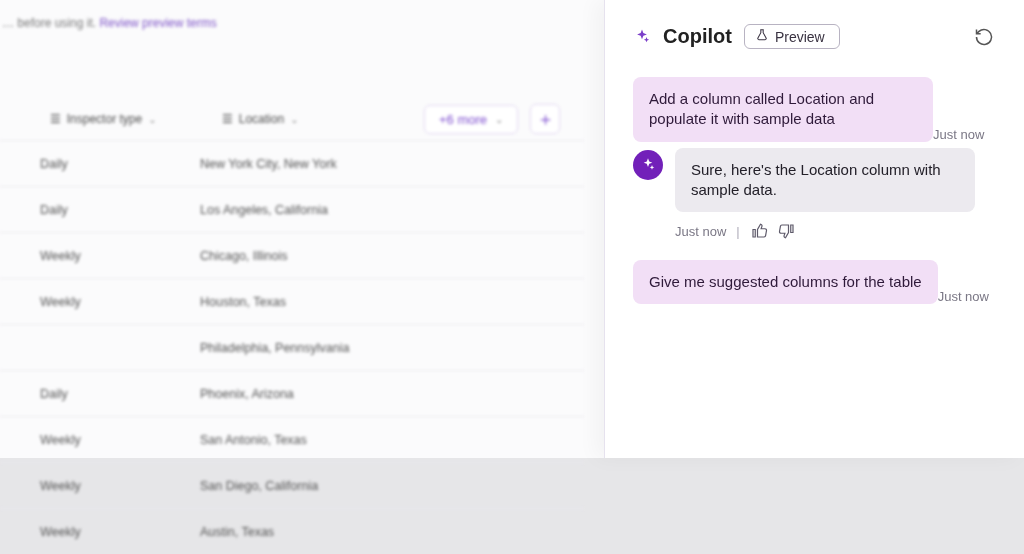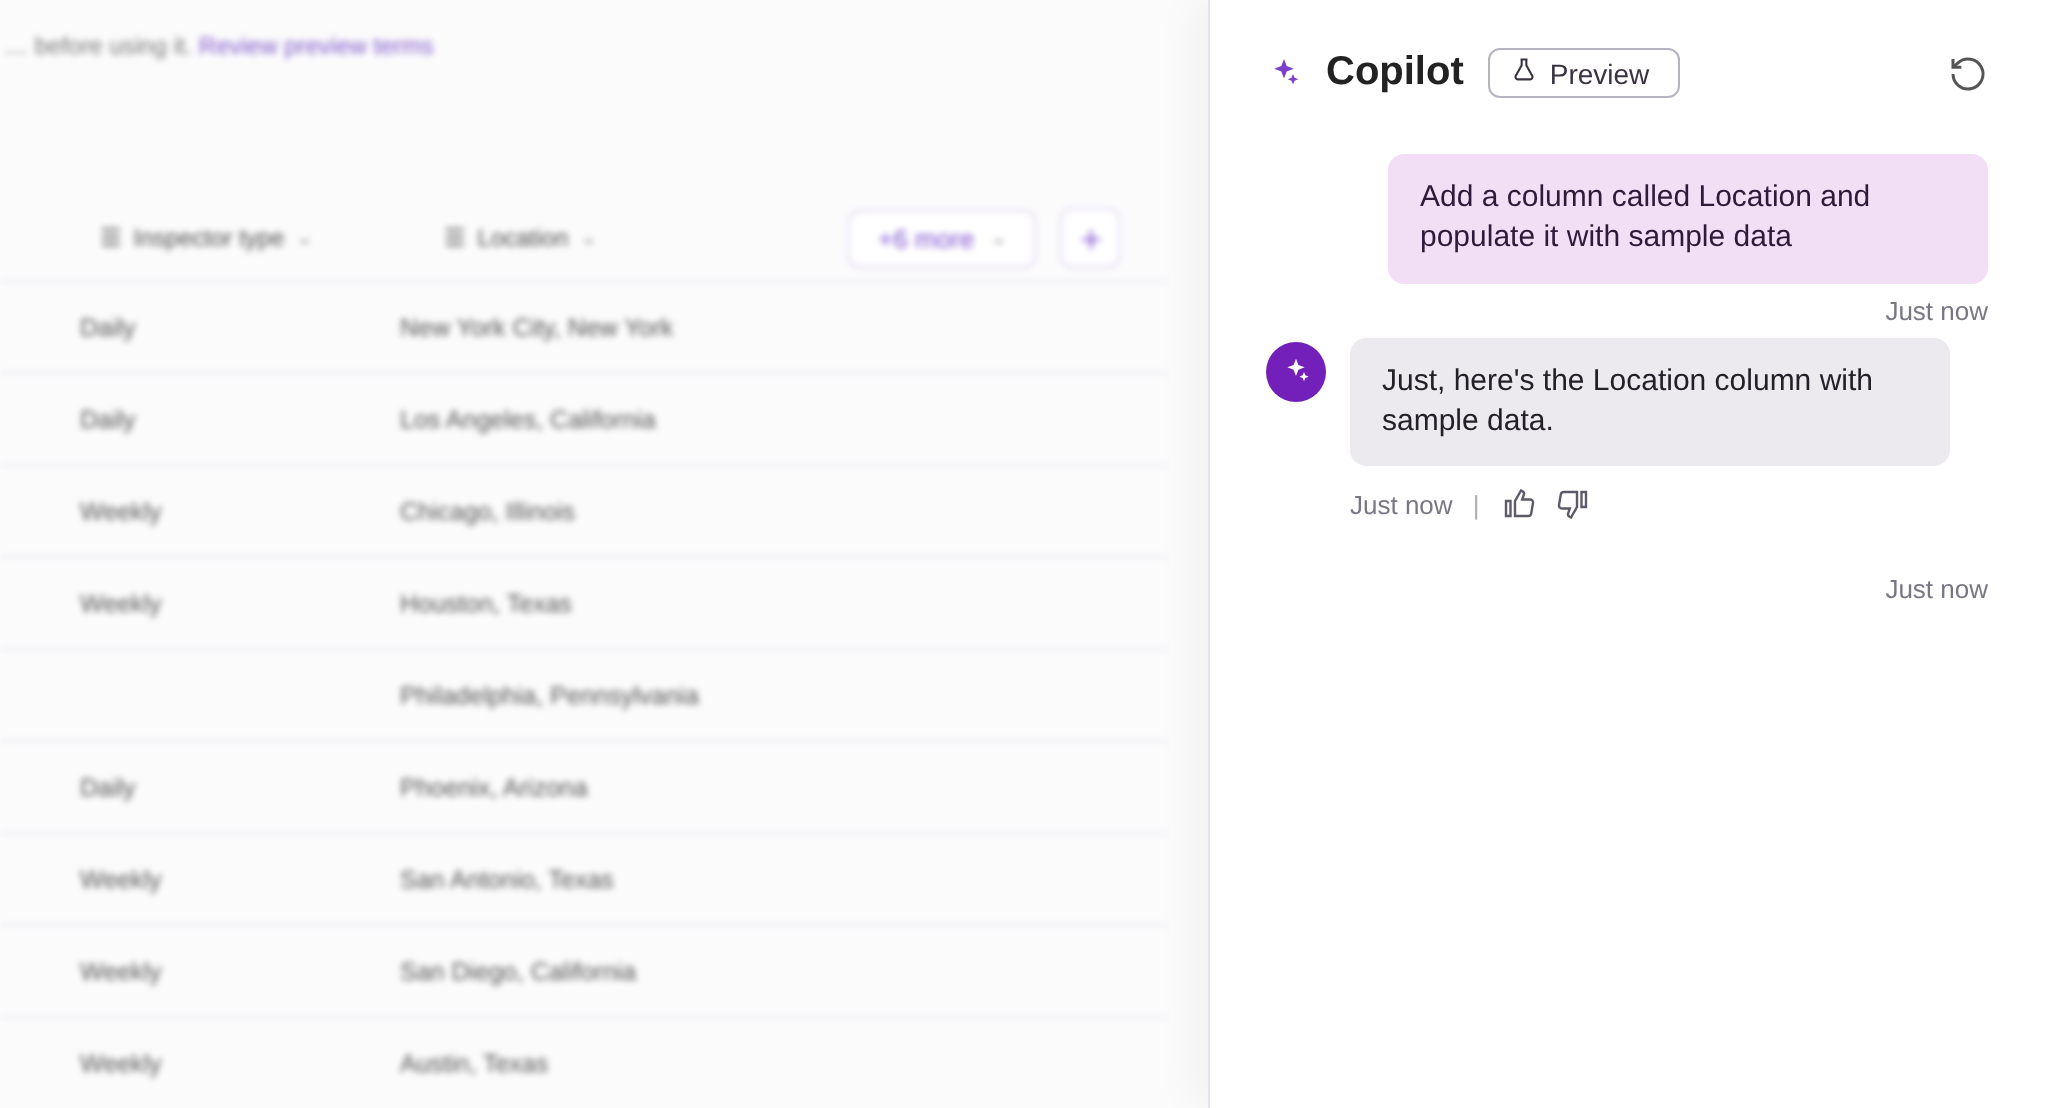--- a/index.html
+++ b/index.html
@@ -5,21 +5,21 @@
   * { box-sizing: border-box; margin: 0; padding: 0; }
   html, body {
     width: 1024px;
     height: 554px;
     overflow: hidden;
     font-family: "Segoe UI", -apple-system, sans-serif;
     background: #e6e6e8;
   }
   .stage {
     width: 1024px;
-    height: 554px;
+    height: 458px;
     display: flex;
     background: #fbfbfc;
     position: relative;
   }
 
   
   .main {
     flex: 1;
     padding: 12px 20px 0 0;
     filter: blur(1.6px);
@@ -138,21 +138,21 @@
     flex-direction: column;
     gap: 6px;
   }
   .bubble {
     border-radius: 8px;
     padding: 12px 16px;
     font-size: 15px;
     line-height: 1.35;
     max-width: 300px;
   }
-  .row-right { display: flex; flex-direction: column; align-items: flex-end; }
+  .row-right { display: flex; flex-direction: row; align-items: flex-end; }
   .row-left  { display: flex; align-items: flex-start; gap: 12px; }
   .bubble.user {
     background: #f2dff6;
     color: #2f1a3a;
     align-self: flex-end;
   }
   .bubble.bot {
     background: #eceaef;
     color: #232029;
   }
@@ -291,37 +291,38 @@
         <div class="bubble user">Add a column called Location and populate it with sample data</div>
         <div class="ts">Just now</div>
       </div>
 
       <div class="row-left">
         <span class="avatar">
           <svg viewBox="0 0 24 24" width="16" height="16" fill="currentColor">
               <path d="M12 2l1.8 4.7L18.5 8.5 13.8 10.3 12 15l-1.8-4.7L5.5 8.5l4.7-1.8L12 2zm6 10l1 2.5 2.5 1-2.5 1-1 2.5-1-2.5-2.5-1 2.5-1 1-2.5z"></path>
             </svg>
         </span>
-        <div class="bubble bot">Just, here's the Location column with sample data.</div>
+        <div class="bubble bot">Sure, here's the Location column with sample data.</div>
       </div>
       <div class="fb-line">
         <span>Just now</span>
         <span class="sep">|</span>
         <span class="thumb">
           <svg viewBox="0 0 24 24" width="18" height="18" fill="none" stroke="currentColor" stroke-width="1.6">
               <path d="M7 10v10H4V10h3zm3 10V10l4-7 .9.4a2 2 0 0 1 1 2.4L14.8 9H20a2 2 0 0 1 2 2.3l-1.2 7A2 2 0 0 1 18.8 20H10z"></path>
             </svg>
         </span>
         <span class="thumb">
           <svg viewBox="0 0 24 24" width="18" height="18" fill="none" stroke="currentColor" stroke-width="1.6">
               <path d="M17 14V4h3v10h-3zm-3-10v10l-4 7-.9-.4a2 2 0 0 1-1-2.4L9.2 15H4a2 2 0 0 1-2-2.3l1.2-7A2 2 0 0 1 5.2 4H14z"></path>
             </svg>
         </span>
       </div>
 
       <div class="row-right" style="margin-top:14px">
+        <div class="bubble user" style="max-width:340px">Give me suggested columns for the table</div>
         <div class="ts">Just now</div>
       </div>
 
     </div>
   </aside>
 
 </div>
 
 </body></html>

